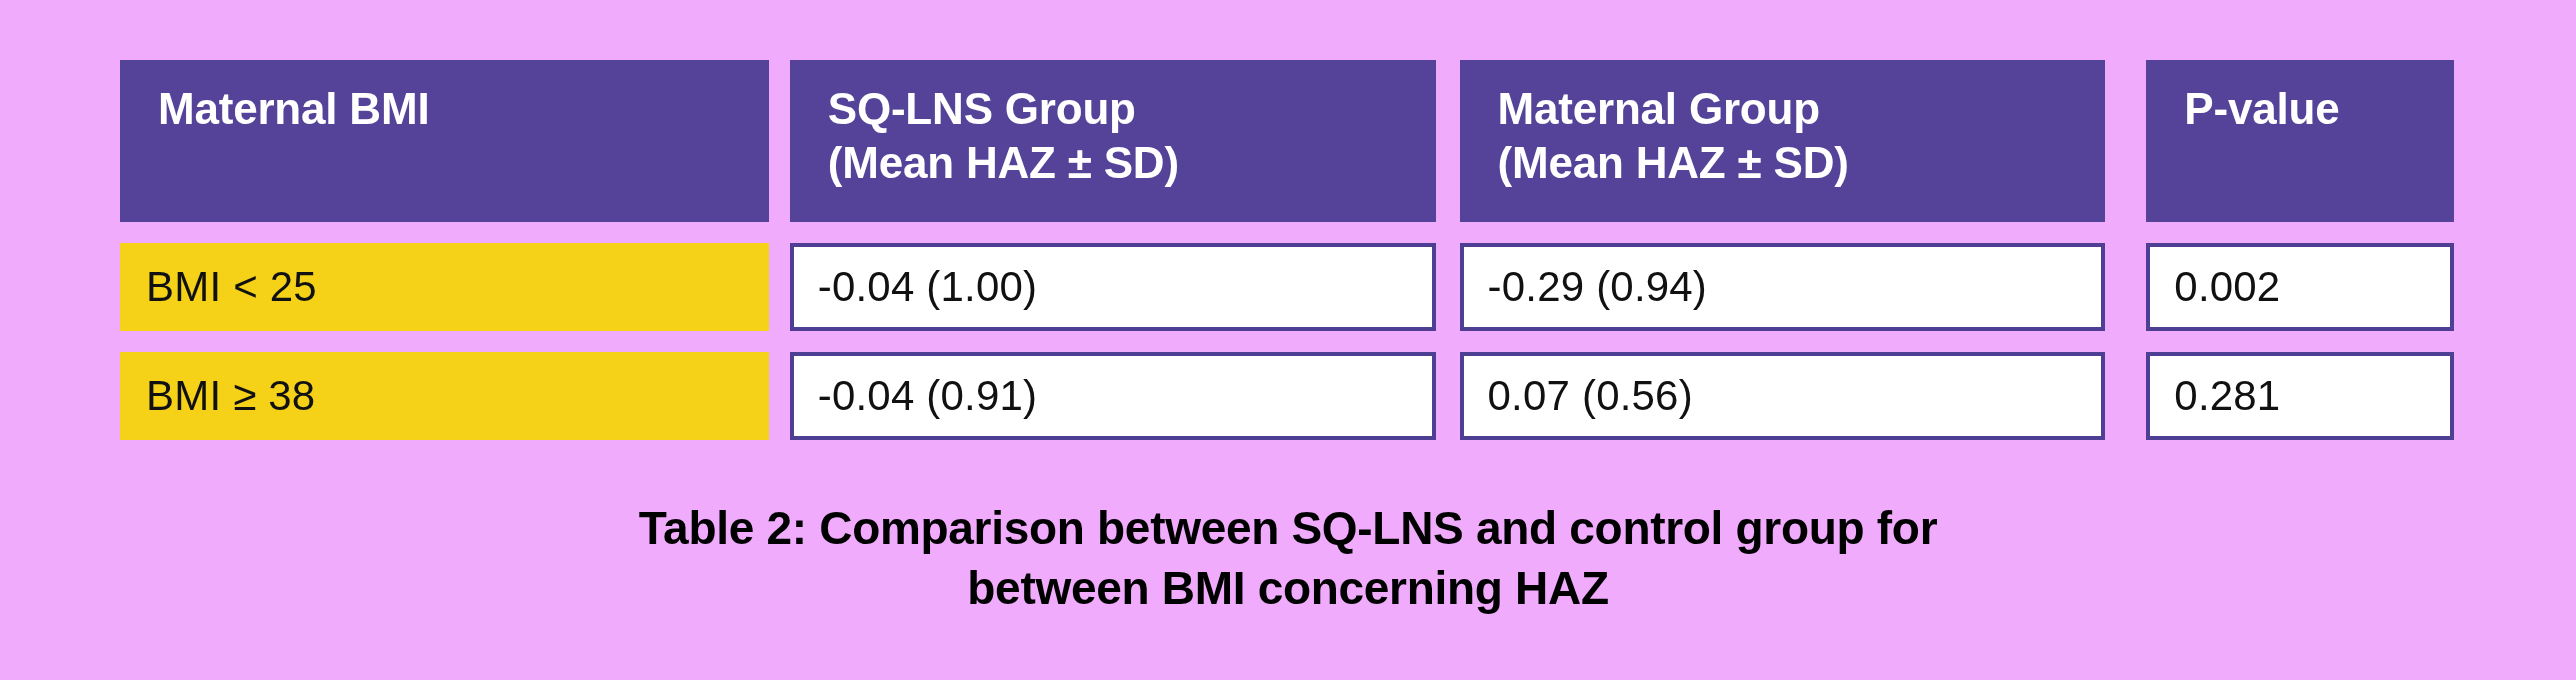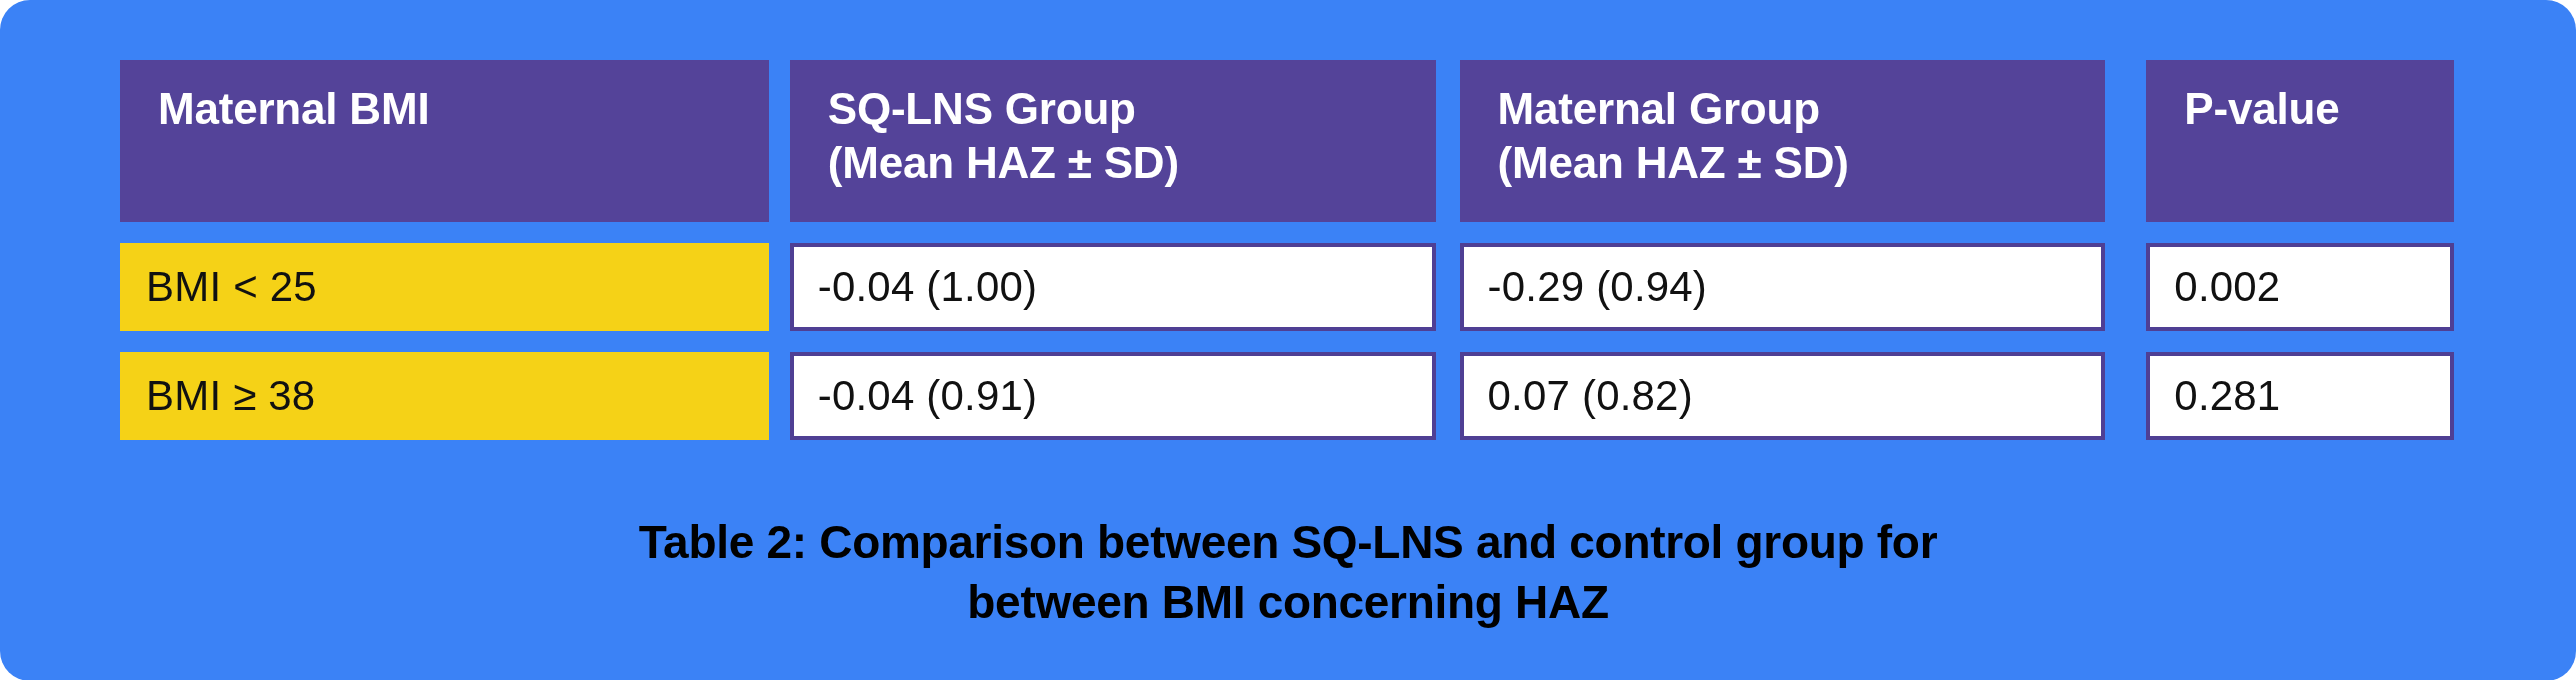--- a/index.html
+++ b/index.html
@@ -13,22 +13,21 @@
     height: 681px;
     overflow: hidden;
     font-family: "Liberation Sans", "DejaVu Sans", sans-serif;
     -webkit-font-smoothing: antialiased;
   }
 
   #page {
     position: relative;
     width: 2576px;
     height: 681px;
-    background: #3b82f6;
-    border-radius: 30px;
+    background: #f0abfc;
   }
 
   
   .table-wrap {
     position: absolute;
     left: 120px;
     top: 60px;
     width: 2334px;
   }
 
@@ -91,21 +90,21 @@
     font-size: 42px;
     color: #111111;
     font-weight: normal;
     letter-spacing: 0.2px;
   }
 
   
   .caption {
     position: absolute;
     left: 0;
-    top: 513px;
+    top: 499px;
     width: 2576px;
     text-align: center;
     color: #000000;
     font-size: 46px;
     font-weight: bold;
     line-height: 1.30;
     letter-spacing: -0.3px;
   }
   .caption .cap-line { display: block; }
 </style>
@@ -156,21 +155,21 @@
 
     <div class="row-gap-small"></div>
 
     <div class="t-row data-row">
       <div class="ycell col-1">BMI ≥ 38</div>
       <div class="gutter-1"></div>
 
       <div class="vcell col-2">-0.04 (0.91)</div>
       <div class="gutter-2"></div>
 
-      <div class="vcell col-3">0.07 (0.82)</div>
+      <div class="vcell col-3">0.07 (0.56)</div>
       <div class="gutter-3"></div>
 
       <div class="vcell col-4">0.281</div>
     </div>
 
   </div>
 
   <div class="caption">
     <span class="cap-line">Table 2: Comparison between SQ-LNS and control group for</span>
     <span class="cap-line">between BMI concerning HAZ</span>

